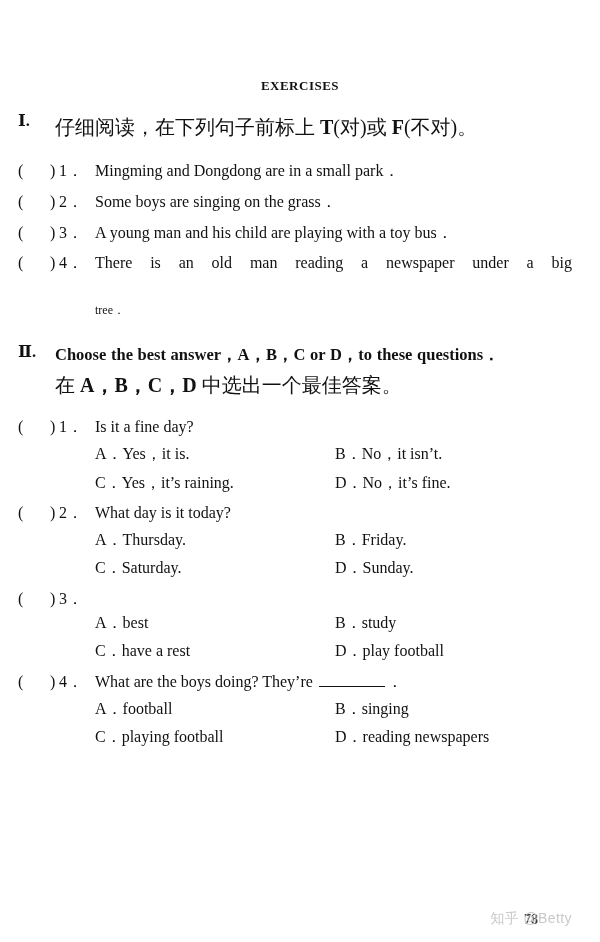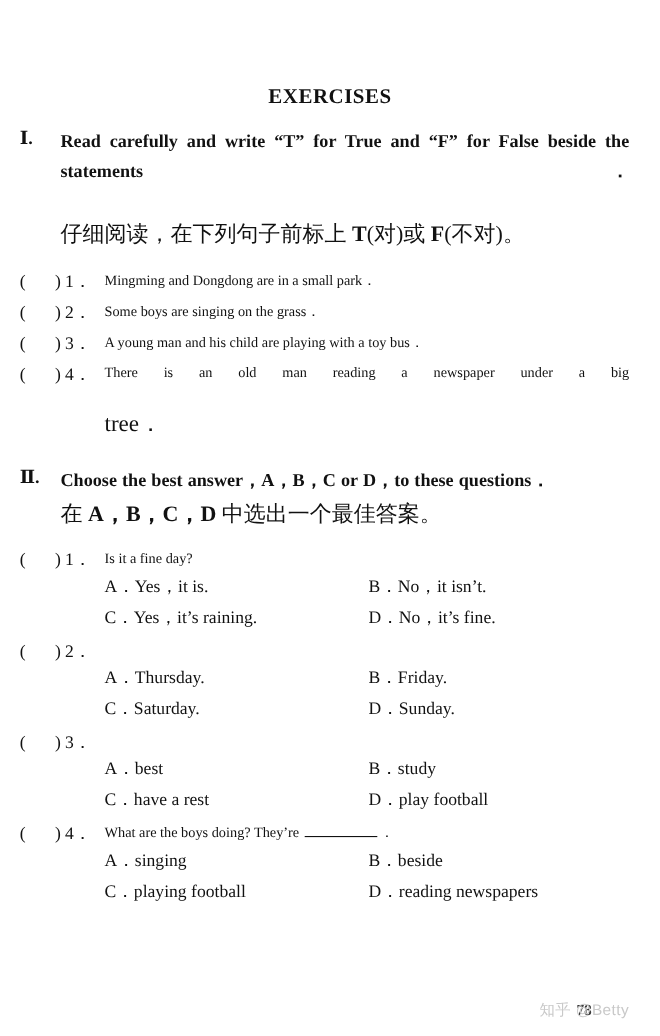--- a/index.html
+++ b/index.html
@@ -22,21 +22,21 @@
     width: 600px;
     height: 942px;
     box-sizing: border-box;
     padding: 0;
   }
 
   
   .doc-title {
     text-align: center;
     font-weight: bold;
-    font-size: 19px;
+    font-size: 13px;
     letter-spacing: 0.5px;
     margin: 0;
     padding-top: 78px;
   }
 
   
   .section {
     margin-top: 0;
   }
   .section-ii { margin-top: 22px; }
@@ -108,33 +108,33 @@
   }
   .item-num {
     position: absolute;
     left: 59px;
     top: 0;
     font-size: 16px;
     white-space: nowrap;
   }
   .item-text {
     display: block;
-    font-size: 13px;
+    font-size: 16px;
   }
   .item-text.justified {
     text-align: justify;
   }
   .item-text.justified::after {
     content: "";
     display: inline-block;
     width: 100%;
   }
   .item-cont {
     padding-left: 95px;
-    font-size: 21px;
+    font-size: 12px;
     line-height: 1.55;
   }
 
   
   .choices {
     padding-left: 95px;
     font-size: 16px;
   }
   .choice-row {
     display: flex;
@@ -194,21 +194,20 @@
 
 <div class="page">
 
   <div class="doc-title">EXERCISES</div>
 
   <div class="spacer-md"></div>
 
   <div class="section section-i">
     <div class="section-head">
       <span class="section-numeral">Ⅰ.</span>
-      <div class="section-title section-title-just">Read carefully and write “T” for True and “F” for False beside the statements．</div>
       <div class="section-subtitle"><span>仔细阅读，在下列句子前标上 </span><b>T</b><span>(对)或 </span><b>F</b><span>(不对)。</span></div>
     </div>
 
     <div class="spacer-sm"></div>
 
     <div class="item item-tf">
       <span class="paren-open">(</span>
       <span class="paren-close">)</span>
       <span class="item-num">1．</span>
       <span class="item-text">Mingming and Dongdong are in a small park．</span>
@@ -272,20 +271,21 @@
             <span class="choice-letter">D．</span>
             <span class="choice-label">No，it’s fine.</span>
           </span>
       </div>
     </div>
 
     <div class="item item-mc">
       <span class="paren-open">(</span>
       <span class="paren-close">)</span>
       <span class="item-num">2．</span>
+      <span class="item-text">What day is it today?</span>
     </div>
     <div class="choices">
       <div class="choice-row">
         <span class="choice choice-a">
             <span class="choice-letter">A．</span>
             <span class="choice-label">Thursday.</span>
           </span>
         <span class="choice choice-b">
             <span class="choice-letter">B．</span>
             <span class="choice-label">Friday.</span>
@@ -334,25 +334,25 @@
     <div class="item item-mc">
       <span class="paren-open">(</span>
       <span class="paren-close">)</span>
       <span class="item-num">4．</span>
       <span class="item-text"><span>What are the boys doing? They’re </span><span class="blank"></span><span>．</span></span>
     </div>
     <div class="choices">
       <div class="choice-row">
         <span class="choice choice-a">
             <span class="choice-letter">A．</span>
-            <span class="choice-label">singing</span>
+            <span class="choice-label">football</span>
           </span>
         <span class="choice choice-b">
             <span class="choice-letter">B．</span>
-            <span class="choice-label">beside</span>
+            <span class="choice-label">singing</span>
           </span>
       </div>
       <div class="choice-row">
         <span class="choice choice-c">
             <span class="choice-letter">C．</span>
             <span class="choice-label">playing football</span>
           </span>
         <span class="choice choice-d">
             <span class="choice-letter">D．</span>
             <span class="choice-label">reading newspapers</span>

